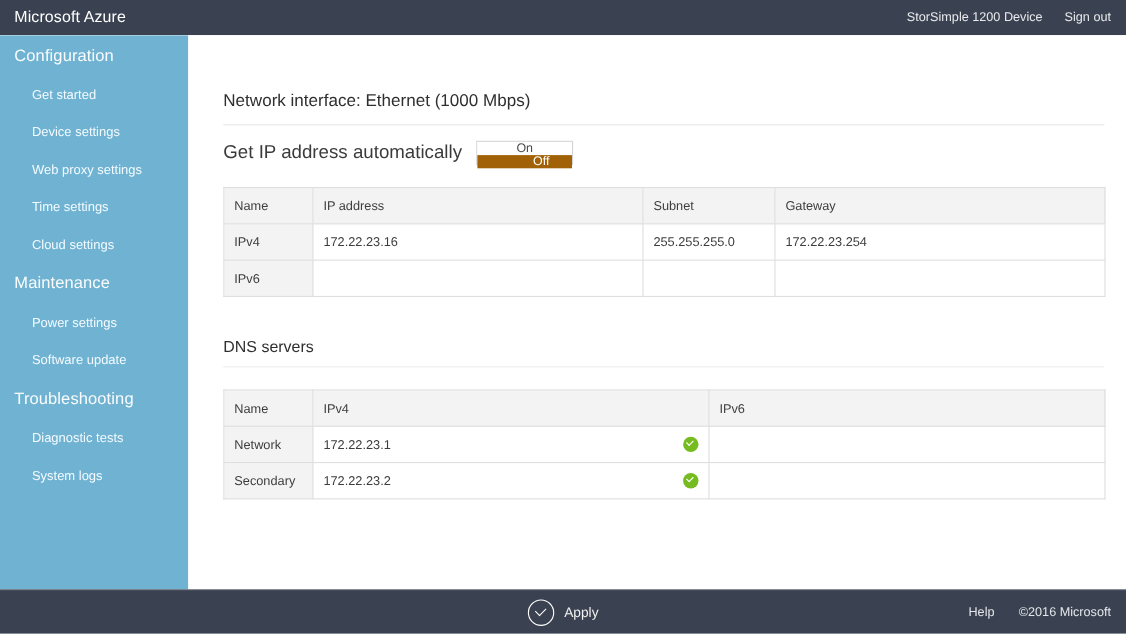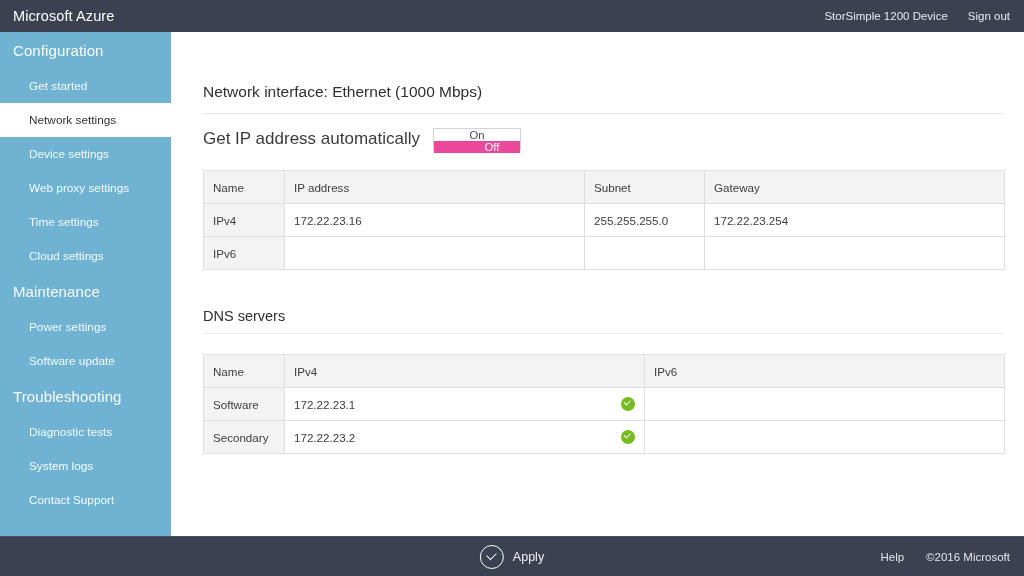--- a/index.html
+++ b/index.html
@@ -124,21 +124,21 @@
     flex: 1;
     font-size: 11.3px;
     color: #4a4a4a;
     display: flex;
     align-items: center;
     justify-content: center;
     cursor: pointer;
     background: #ffffff;
   }
   .toggle-opt.active {
-    background: #ec4899;
+    background: #a16207;
     color: #ffffff;
     padding-left: 30px;
   }
 
   
   .tbl {
     margin: 20px 20px 0 20px;
     border-collapse: collapse;
     table-layout: fixed;
     width: 801px;
@@ -256,32 +256,30 @@
   <div id="topbar-right">
     <span>StorSimple 1200 Device</span>
     <a id="signout-link" href="#">Sign out</a>
   </div>
 </div>
 
 <div id="sidebar">
   <div id="sidebar-inner">
       <div class="nav-group-title">Configuration</div>
       <div class="nav-item"><span>Get started</span></div>
-      <div class="nav-item selected"><span>Network settings</span></div>
       <div class="nav-item"><span>Device settings</span></div>
       <div class="nav-item"><span>Web proxy settings</span></div>
       <div class="nav-item"><span>Time settings</span></div>
       <div class="nav-item"><span>Cloud settings</span></div>
       <div class="nav-group-title">Maintenance</div>
       <div class="nav-item"><span>Power settings</span></div>
       <div class="nav-item"><span>Software update</span></div>
       <div class="nav-group-title">Troubleshooting</div>
       <div class="nav-item"><span>Diagnostic tests</span></div>
       <div class="nav-item"><span>System logs</span></div>
-      <div class="nav-item"><span>Contact Support</span></div>
     </div>
 </div>
 
 <div id="main">
 
   <h1 id="page-title">Network interface: Ethernet (1000 Mbps)</h1>
   <div id="title-rule"></div>
 
   <div id="auto-ip-row">
     <span id="auto-ip-label">Get IP address automatically</span>
@@ -333,21 +331,21 @@
     </colgroup>
     <thead>
         <tr id="dns-table-head">
           <th>Name</th>
           <th>IPv4</th>
           <th>IPv6</th>
         </tr>
       </thead>
     <tbody id="dns-table-body">
         <tr>
-          <td class="namecell">Software</td>
+          <td class="namecell">Network</td>
           <td>
             <div class="cellwrap">
               <span>172.22.23.1</span>
               <span class="check"></span>
             </div>
           </td>
           <td></td>
         </tr>
         <tr>
           <td class="namecell">Secondary</td>

